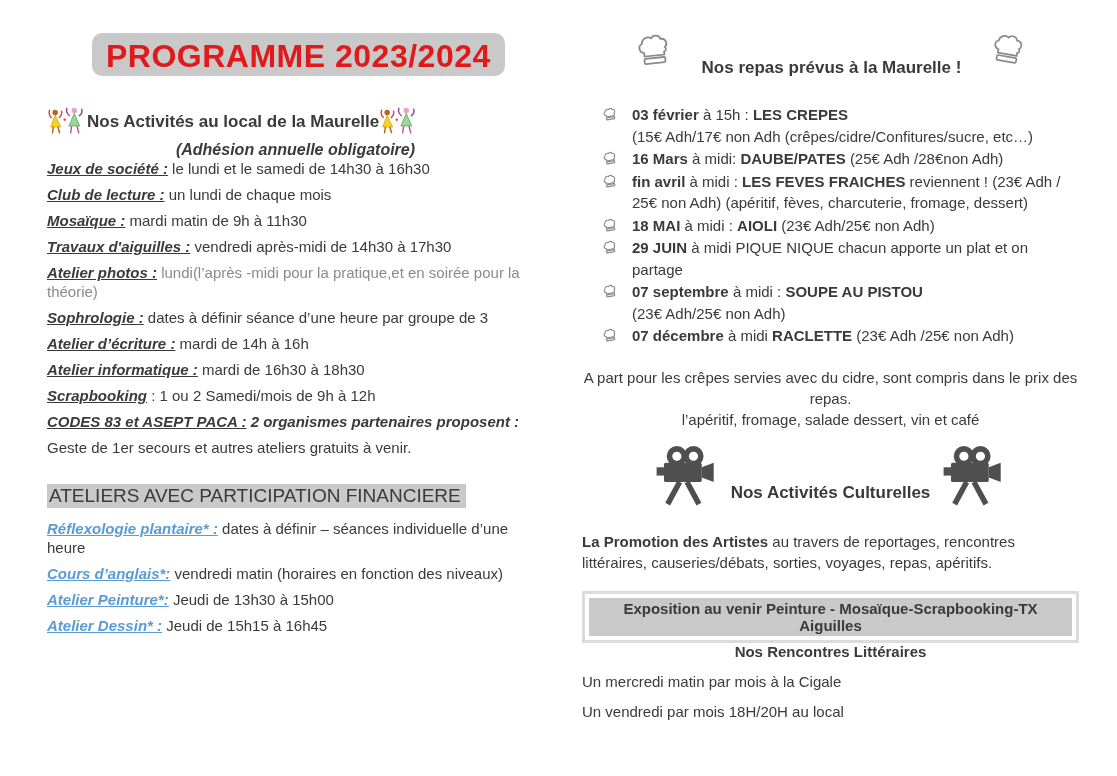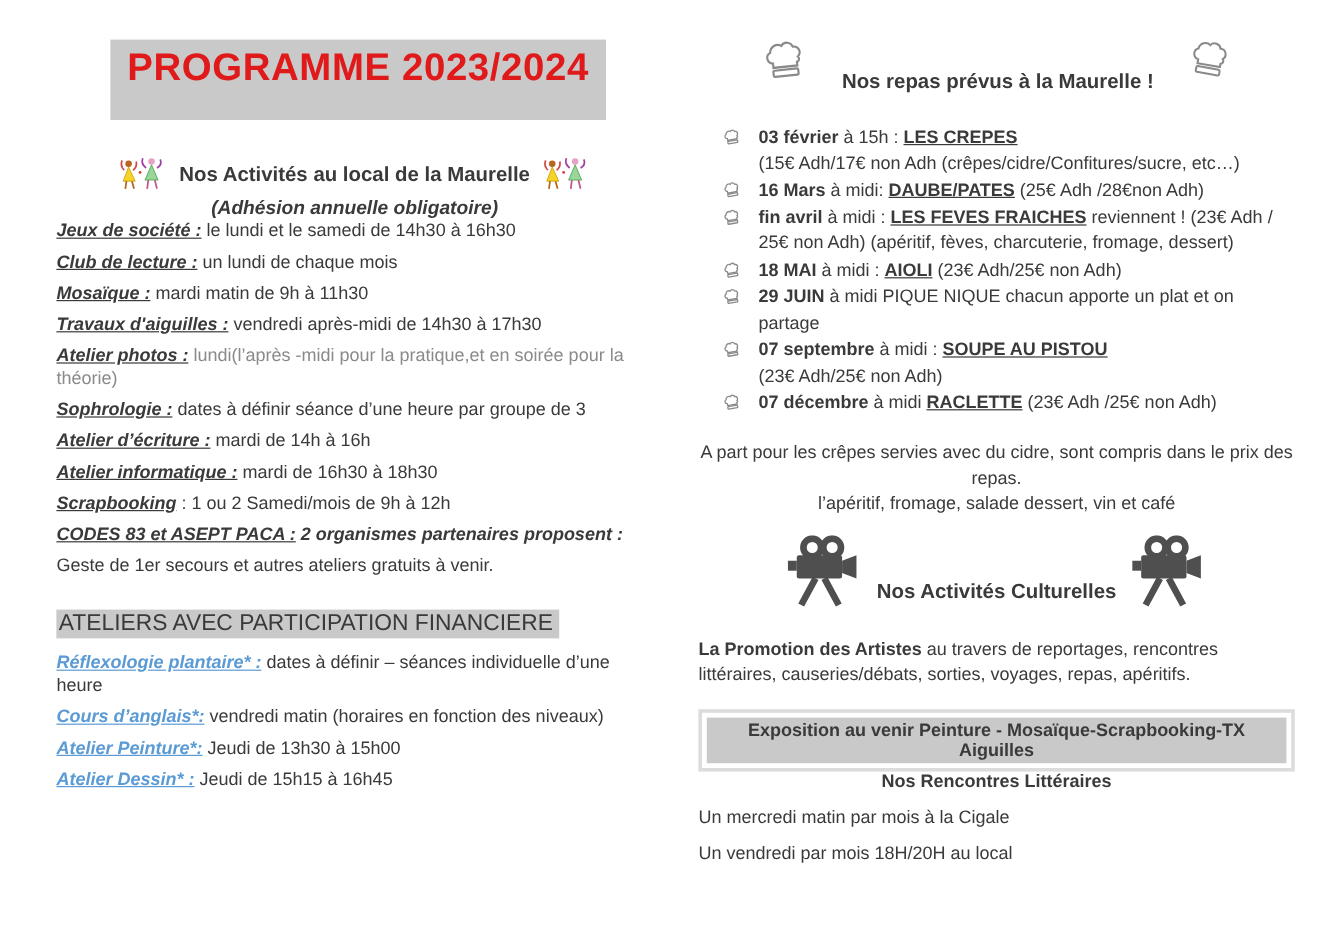--- a/index.html
+++ b/index.html
@@ -25,24 +25,25 @@
 
   
   .title-banner{
     display:inline-block;
     margin-left:45px;
     background:var(--highlight-gray);
     color:var(--title-red);
     font-size:32px;
     font-weight:bold;
     letter-spacing:.5px;
-    padding:5px 14px 25px 14px;
+    padding:5px 14px 1px 14px;
+    border-radius:10px;
   }
   .act-header{margin-top:30px;text-align:center}
-  .act-row{display:flex;align-items:center;justify-content:center;gap:10px}
+  .act-row{display:flex;align-items:center;justify-content:flex-start;}
   .act-heading{font-size:17px;font-weight:bold}
   .act-sub{font-size:16px;font-weight:bold;font-style:italic;margin-top:4px}
 
   .section-heading{margin-top:36px;margin-bottom:12px;font-size:19px}
   .section-heading .hl{background:var(--highlight-gray);padding:1px 5px 2px 2px}
   .section-heading.second{margin-top:28px}
 
   .item{font-size:15px;line-height:19px;margin-bottom:7px}
   .lbl{font-weight:bold;font-style:italic;text-decoration:underline}
   .lbl.blue{color:var(--link-blue)}
@@ -55,21 +56,21 @@
   .meals-heading{font-size:17px;font-weight:bold;margin-top:26px;white-space:nowrap}
   .hat-big{flex:0 0 auto}
   .hat-big.tilt-l{transform:rotate(-6deg)}
   .hat-big.tilt-r{transform:rotate(10deg)}
 
   .meals-list{margin-top:26px;padding-left:20px}
   .meal{display:flex;font-size:15px;line-height:21.5px;margin-bottom:1px}
   .meal .bullet{flex:0 0 30px;padding-top:3px}
   .meal .mc{flex:1}
   .meal .date{font-weight:bold}
-  .meal .dish{font-weight:bold;text-decoration:underline}
+  .meal .dish{font-weight:bold;}
   .meal .line2{display:block}
 
   .meals-note{margin-top:20px;text-align:center;font-size:15px;line-height:21px}
 
   .culture-header{display:flex;align-items:flex-end;justify-content:center;gap:9px;margin-top:16px;padding:0 18px}
   .culture-heading{font-size:17px;font-weight:bold;margin-bottom:4px;white-space:nowrap}
 
   .promo{margin-top:24px;font-size:15px;line-height:21px}
   .promo .pb{font-weight:bold}
 

